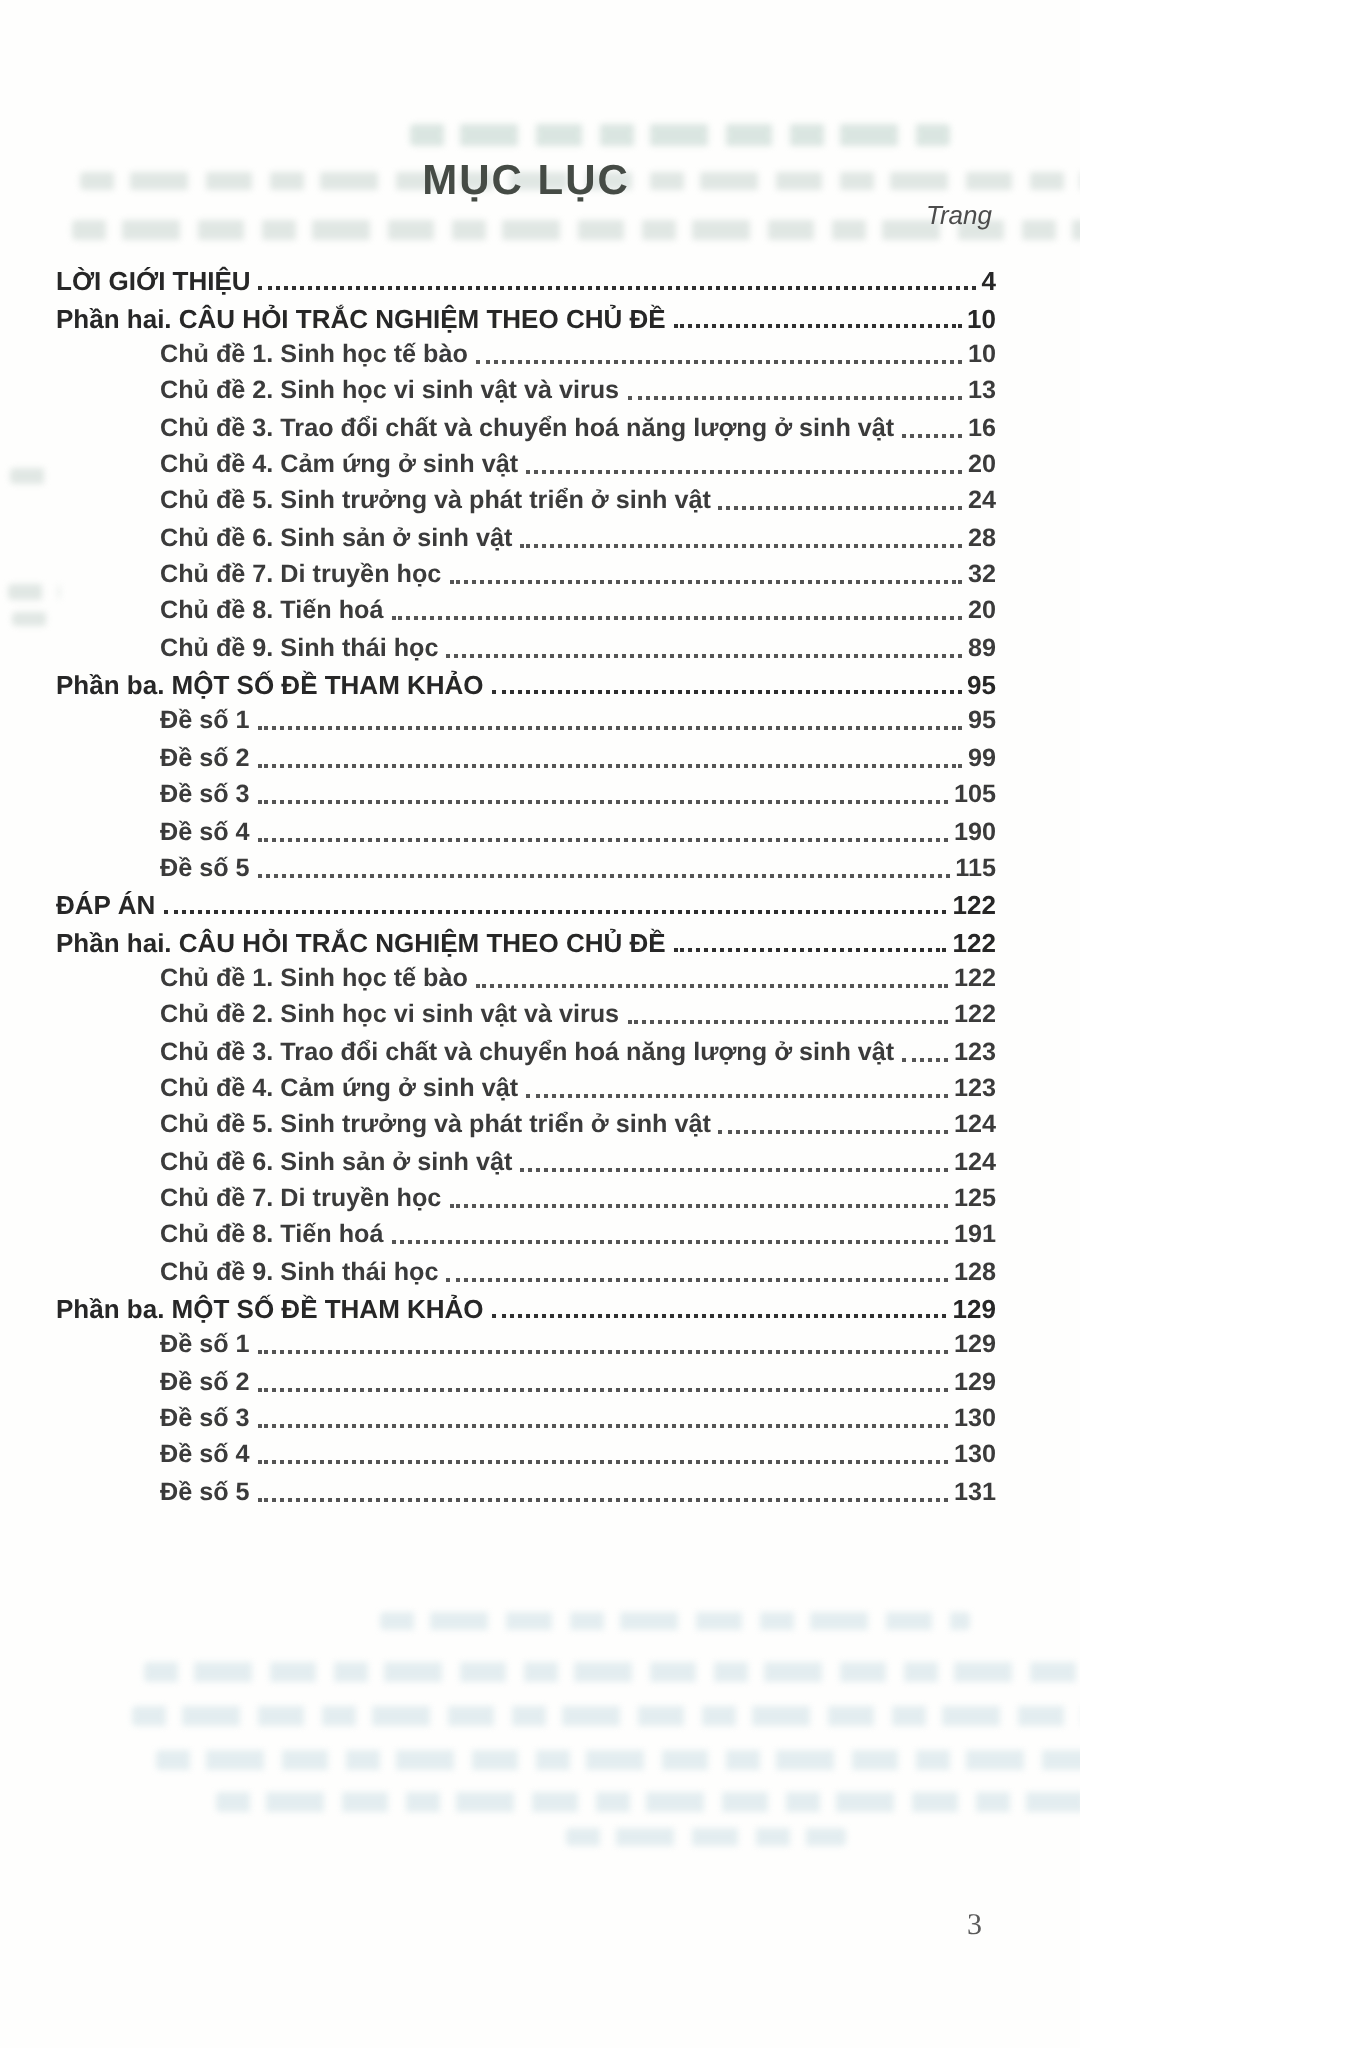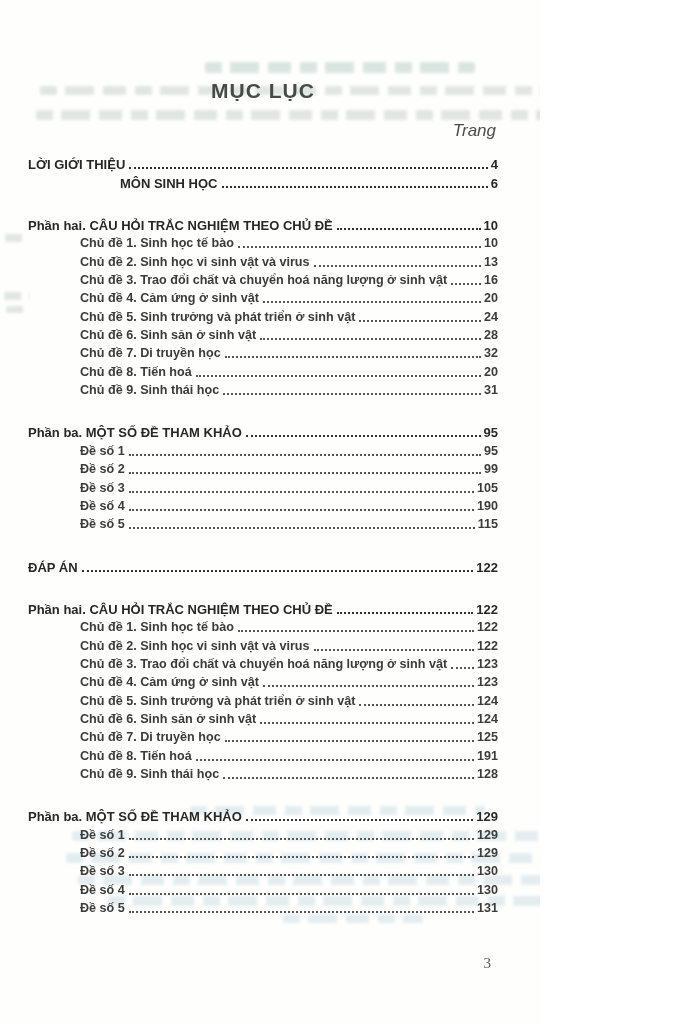--- a/index.html
+++ b/index.html
@@ -9,30 +9,30 @@
     font-family:"Liberation Sans", sans-serif;
   }
   
   .title {
     position:absolute; top:79px; left:28px; right:42px;
     margin:0; text-align:center;
     font-size:21px; font-weight:bold; letter-spacing:1px;
     color:#454b45;
   }
   .trang {
-    position:absolute; top:121px; right:44px;
-    font-style:italic; font-size:17px; color:#4c4c4c;
+    position:absolute; top:100px; right:44px;
+    font-style:italic; font-size:13px; color:#4c4c4c;
   }
   
   .toc { position:absolute; left:28px; right:42px; top:130px; }
   .row {
     display:flex; align-items:flex-end; height:18.35px;
     font-size:12.6px; color:#3b3b3b; line-height:15px;font-weight:bold;
   }
-  .row--section      { font-weight:bold; color:#272727; font-size:13px;margin-top:24px; }
+  .row--section      { font-weight:bold; color:#272727; font-size:13px; }
   .row--section-cont { font-weight:bold; color:#272727; font-size:13px; padding-left:92px; }
   .row--sub          { padding-left:52px; }
   .lbl { white-space:nowrap; }
   .leader {
     flex:1; min-width:10px;
     border-bottom:2px dotted #555555;
     margin:0 3px 3px 4px;
   }
   .row--section .leader, .row--section-cont .leader { border-bottom-color:#303030; }
   .pg { white-space:nowrap; }
@@ -92,25 +92,20 @@
   <div class="trang">Trang</div>
 
   <div class="toc">
     <div class="row row--section">
       <span class="lbl">LỜI GIỚI THIỆU</span>
       <span class="leader"></span>
       <span class="pg">4</span>
     </div>
 
 
-    <div class="row row--section-cont">
-      <span class="lbl">MÔN SINH HỌC</span>
-      <span class="leader"></span>
-      <span class="pg">6</span>
-    </div>
 
     <div class="row row--section">
       <span class="lbl">Phần hai. CÂU HỎI TRẮC NGHIỆM THEO CHỦ ĐỀ</span>
       <span class="leader"></span>
       <span class="pg">10</span>
     </div>
 
     <div class="row row--sub">
       <span class="lbl">Chủ đề 1. Sinh học tế bào</span>
       <span class="leader"></span>
@@ -155,21 +150,21 @@
 
     <div class="row row--sub">
       <span class="lbl">Chủ đề 8. Tiến hoá</span>
       <span class="leader"></span>
       <span class="pg">20</span>
     </div>
 
     <div class="row row--sub">
       <span class="lbl">Chủ đề 9. Sinh thái học</span>
       <span class="leader"></span>
-      <span class="pg">31</span>
+      <span class="pg">89</span>
     </div>
 
     <div class="row row--section">
       <span class="lbl">Phần ba. MỘT SỐ ĐỀ THAM KHẢO</span>
       <span class="leader"></span>
       <span class="pg">95</span>
     </div>
 
     <div class="row row--sub">
       <span class="lbl">Đề số 1</span>

